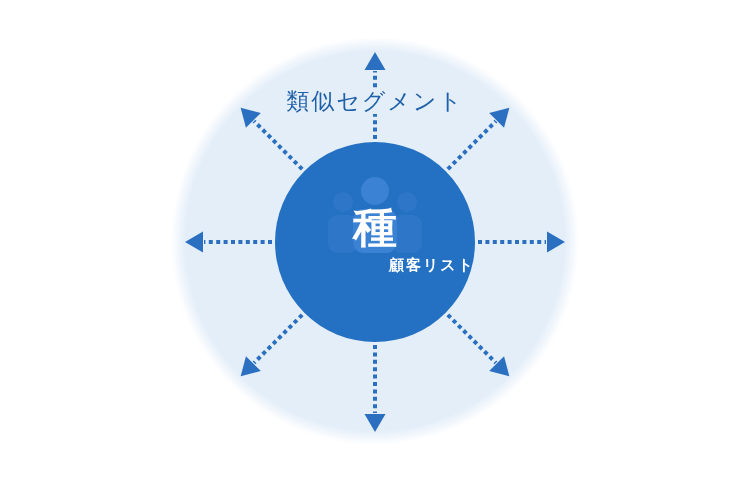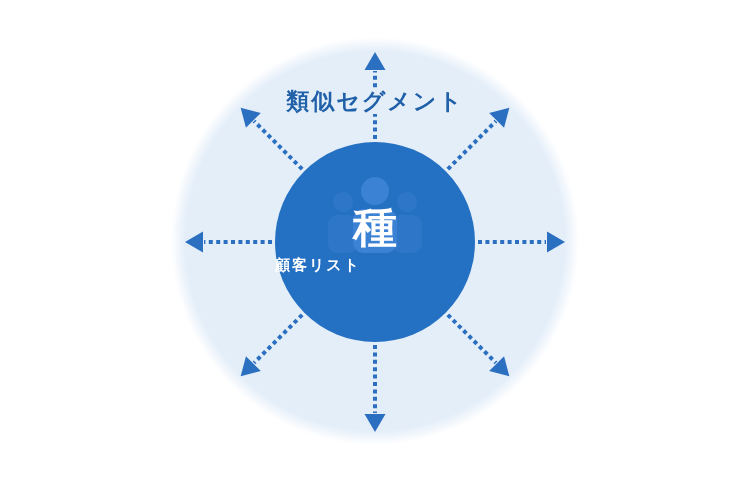--- a/index.html
+++ b/index.html
@@ -16,38 +16,38 @@
     background:radial-gradient(closest-side, var(--halo) 0%, var(--halo) 93%, rgba(228,238,249,0) 100%);
   }
 
   .arrows{position:absolute;left:0;top:0;width:750px;height:480px;}
   .arrow-line{stroke:var(--arrow);stroke-width:4;stroke-dasharray:4 3.4;fill:none;}
   .arrow-head{fill:var(--arrow);}
 
   
   .top-label{
     position:absolute;left:50%;top:88px;transform:translateX(-50%);
-    font-size:23px;font-weight:700;letter-spacing:2px;white-space:nowrap;
+    font-size:23px;font-weight:400;letter-spacing:2px;white-space:nowrap;
     color:var(--label);background:var(--halo);padding:0 5px;line-height:26px;
   }
 
   
   .core{
     position:absolute;left:275px;top:142px;width:200px;height:200px;
     border-radius:50%;background:var(--core);
   }
   .people{position:absolute;left:50px;top:33px;width:100px;height:78px;}
   .person-side{fill:var(--people_side);}
   .person-center{fill:var(--people_center);}
   .seed-char{
     position:absolute;left:0;right:0;top:63px;text-align:center;
     font-size:44px;line-height:1;font-weight:700;color:var(--text);
   }
   .core-lines{
-    position:absolute;left:0;right:0;top:112px;text-align:left;
+    position:absolute;left:0;right:0;top:112px;text-align:right;
     font-size:15px;line-height:21px;font-weight:700;letter-spacing:2px;color:var(--text);
     white-space:nowrap;
   }
 </style>
 </head>
 <body>
 
 <div class="stage">
 
   <div class="halo"></div>

